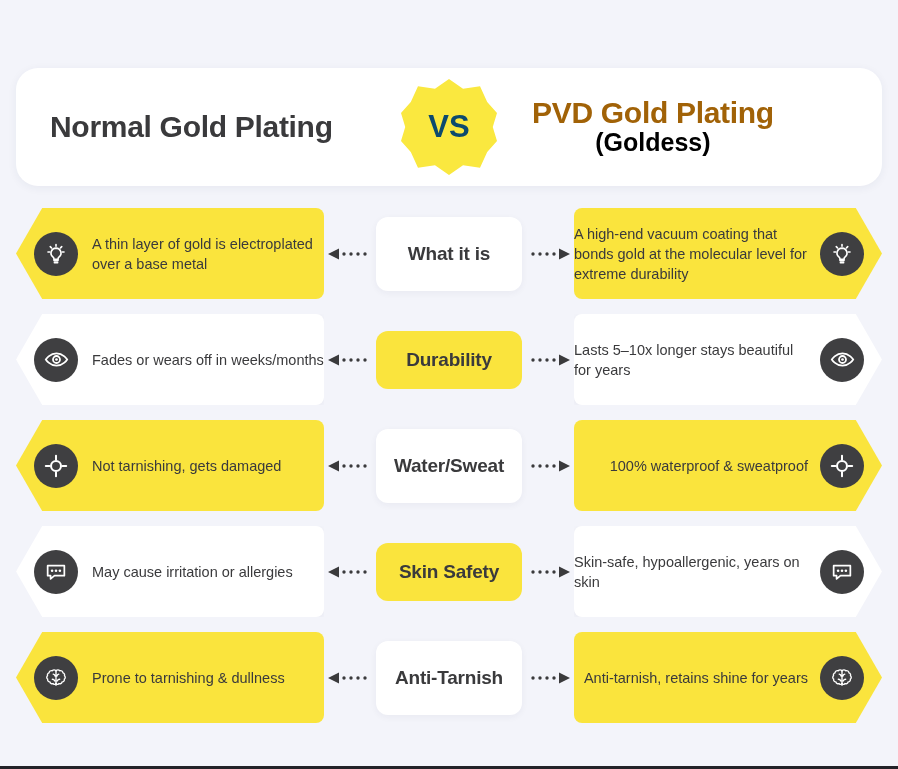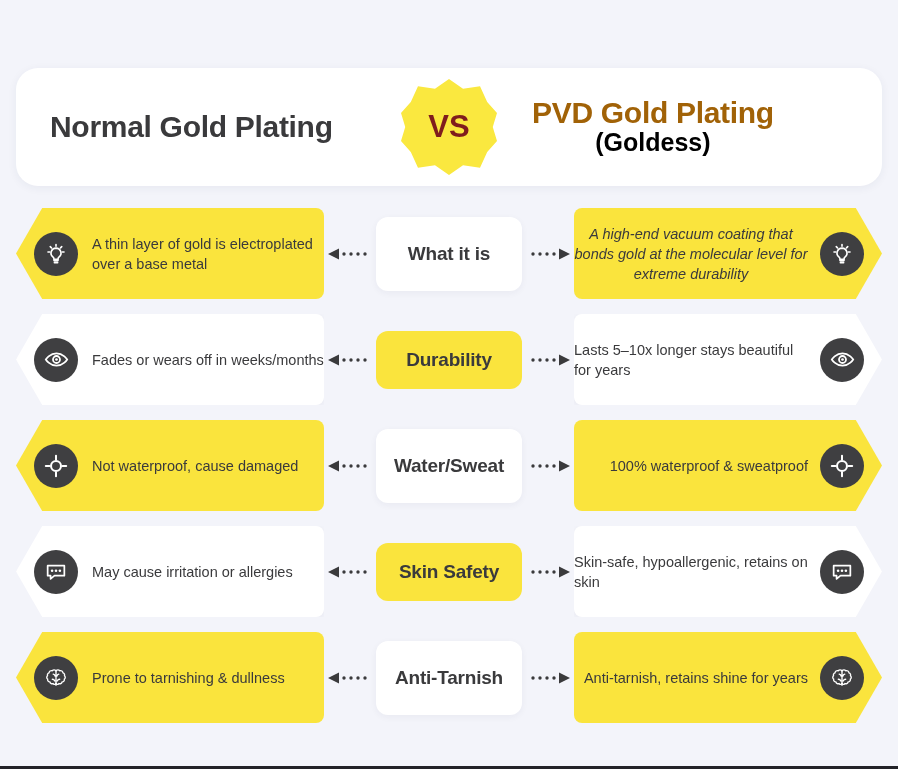--- a/index.html
+++ b/index.html
@@ -101,21 +101,21 @@
       100% 35.4%, 95.6% 50%, 100% 64.6%, 89.8% 76.1%,
       82.3% 92.4%, 64.6% 89.8%, 50% 100%, 35.4% 89.8%,
       17.7% 92.4%, 10.2% 76.1%, 0% 64.6%, 4.4% 50%,
       0% 35.4%, 10.2% 23.9%, 17.7% 7.6%, 35.4% 10.2%
     );
   }
 
   .vs-badge .vs-text {
     font-size: 31px;
     font-weight: bold;
-    color: #7f1d1d;
+    color: #0c4a6e;
     letter-spacing: 0px;
   }
 
   
   .rows {
     margin-top: 22px;
     display: flex;
     flex-direction: column;
     gap: 15px;
   }
@@ -171,21 +171,21 @@
   .panel-right .icon-badge { margin-left: 12px; }
 
   .panel-text {
     font-size: 14.5px;
     line-height: 1.38;
     color: #3a3a3c;
     font-weight: normal;
   }
 
   .panel-right .panel-text { text-align: left; }
-  .panel-right.center-text .panel-text { text-align: center; width: 100%; font-style: italic; }
+  .panel-right.center-text .panel-text { width: 100%; }
 
   
   .center {
     flex: 1;
     height: 91px;
     display: flex;
     align-items: center;
     justify-content: center;
     gap: 0px;
     padding: 0 4px;
@@ -362,21 +362,21 @@
     </div>
 
     <div class="row">
       <div class="panel panel-left yellow">
         <div class="icon-badge">
           <svg width="26" height="26" viewBox="0 0 24 24" fill="none" stroke="#ffffff" stroke-width="1.9" stroke-linecap="round">
             <circle cx="12" cy="12" r="4.6"></circle>
             <path d="M12 2.6v3.4M12 18v3.4M2.6 12h3.4M18 12h3.4"></path>
           </svg>
         </div>
-        <div class="panel-text">Not waterproof, cause damaged</div>
+        <div class="panel-text">Not tarnishing, gets damaged</div>
       </div>
 
       <div class="center">
         <div class="arrow">
           <svg width="46" height="14" viewBox="0 0 46 14">
             <path d="M0 7 L11 1.5 L11 12.5 Z" fill="#3a3a3c"></path>
             <g fill="#3a3a3c">
               <circle cx="16" cy="7" r="1.7"></circle>
                 <circle cx="23" cy="7" r="1.7"></circle>
               <circle cx="30" cy="7" r="1.7"></circle>
@@ -448,21 +448,21 @@
                 <circle cx="16" cy="7" r="1.7"></circle>
               <circle cx="23" cy="7" r="1.7"></circle>
                 <circle cx="30" cy="7" r="1.7"></circle>
             </g>
             <path d="M46 7 L35 1.5 L35 12.5 Z" fill="#3a3a3c"></path>
           </svg>
         </div>
       </div>
 
       <div class="panel panel-right white">
-        <div class="panel-text">Skin-safe, hypoallergenic, retains on skin</div>
+        <div class="panel-text">Skin-safe, hypoallergenic, years on skin</div>
         <div class="icon-badge">
           <svg width="26" height="26" viewBox="0 0 24 24" fill="none" stroke="#ffffff" stroke-width="1.6" stroke-linejoin="round">
             <path d="M4.3 6.2h15.4v9.2h-9.1l-3.6 3v-3H4.3z"></path>
             <g fill="#ffffff" stroke="none">
               <circle cx="8.4" cy="10.8" r="1.2"></circle>
                 <circle cx="12" cy="10.8" r="1.2"></circle>
                 <circle cx="15.6" cy="10.8" r="1.2"></circle>
             </g>
           </svg>
         </div>

